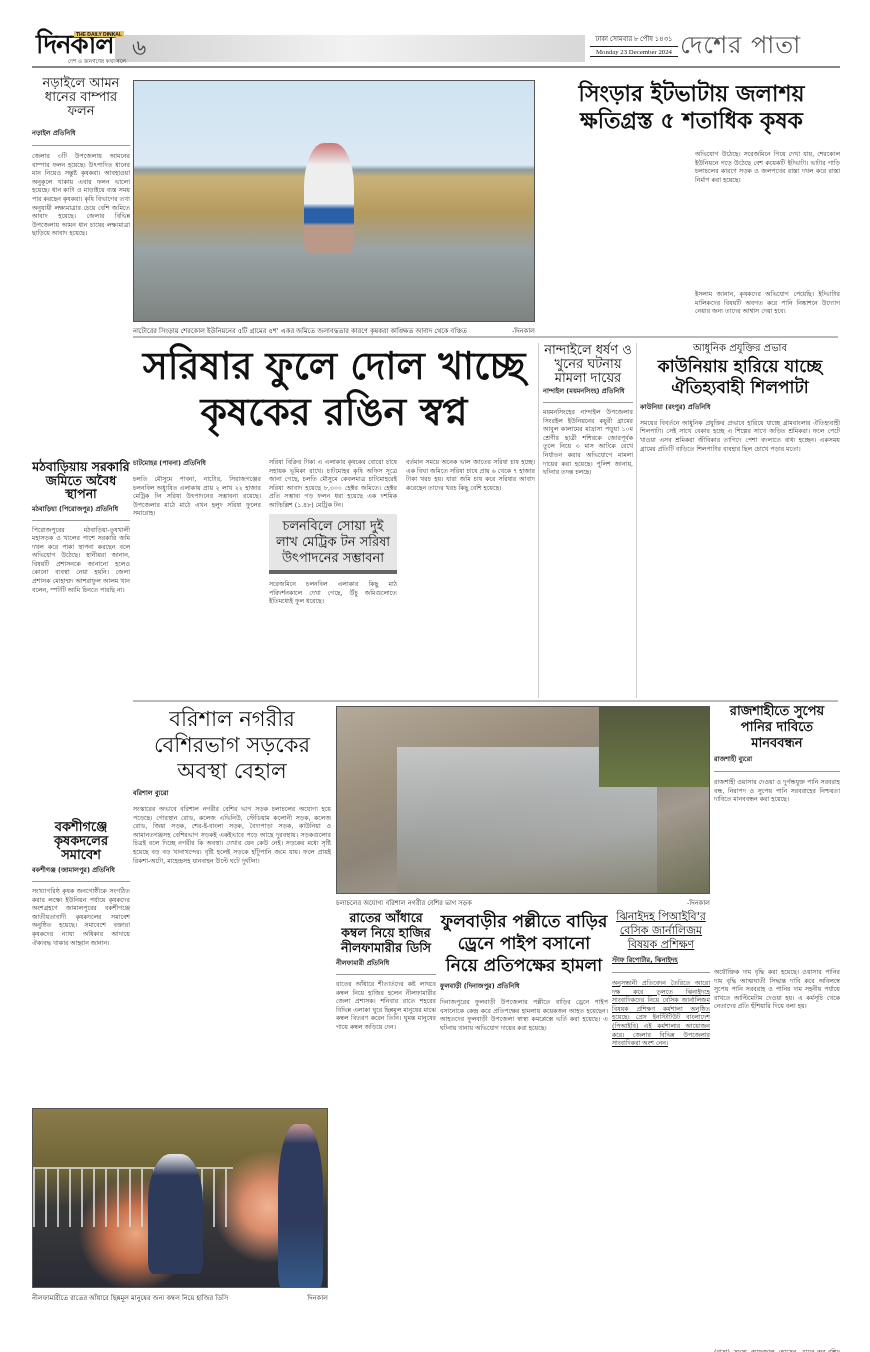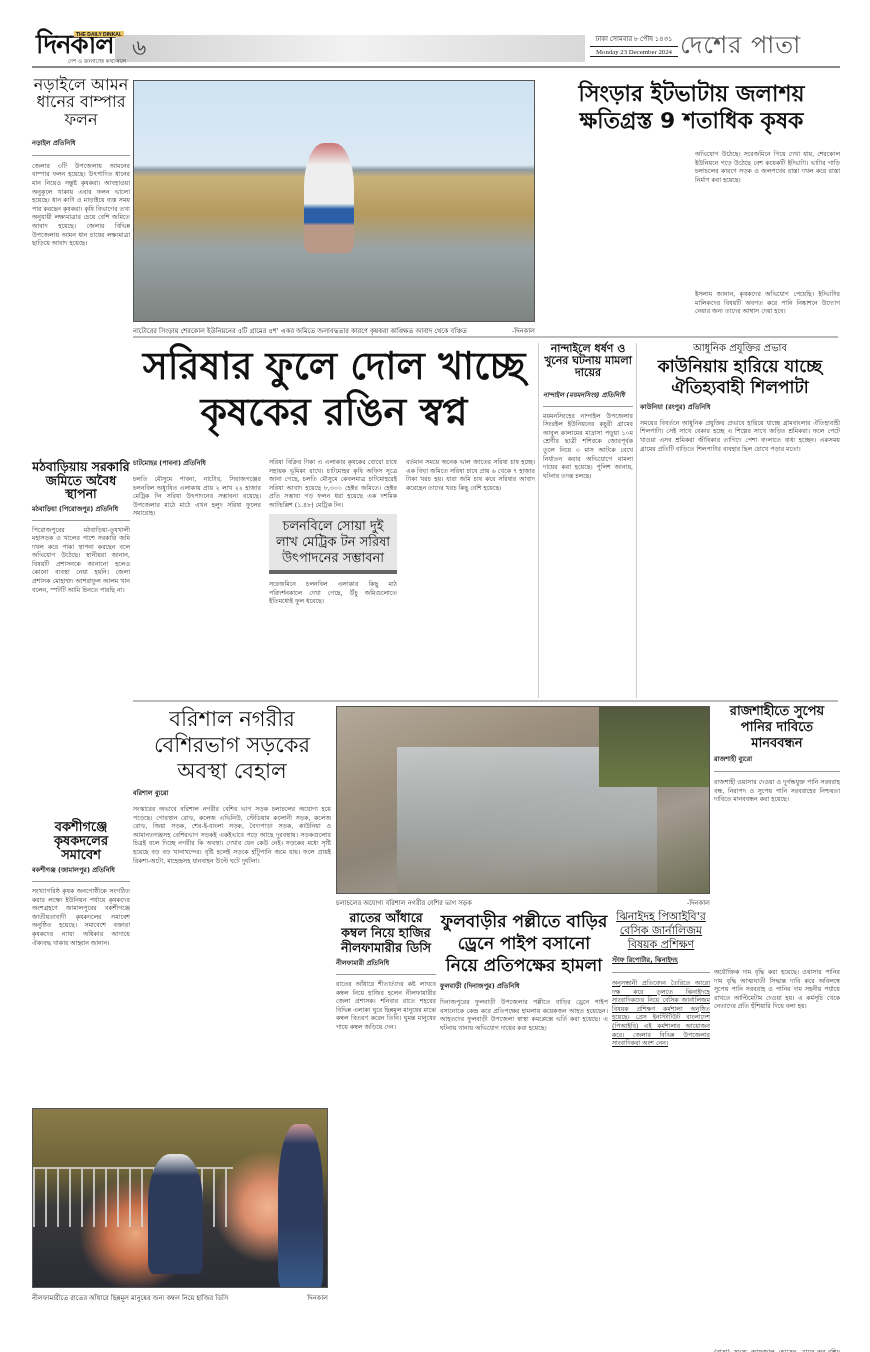--- a/index.html
+++ b/index.html
@@ -43,37 +43,37 @@
 </div>
 <div id="page-num" class="abs">৬</div>
 <div id="date-box" class="abs">
   <div>ঢাকা সোমবার ৮ পৌষ ১৪৩১</div>
   <div>Monday 23 December 2024</div>
 </div>
 <div id="section-name" class="abs">দেশের পাতা</div>
 <div id="masthead-rule" class="abs"></div>
 
 <div class="abs" style="left:32px;top:76px;width:98px;height:380px;">
-  <div class="hl" style="font-size:16px;">নড়াইলে আমন ধানের বাম্পার ফলন</div>
+  <div class="hl" style="font-size:13px;">নড়াইলে আমন ধানের বাম্পার ফলন</div>
   <div class="byline" style="margin-top:10px;">নড়াইল প্রতিনিধি</div>
   <div class="rule" style="margin:6px 0;"></div>
   <div class="txt" style="height:300px;">জেলার ৩টি উপজেলায় আমনের বাম্পার ফলন হয়েছে। উৎপাদিত ধানের মান নিয়েও সন্তুষ্ট কৃষকরা। আবহাওয়া অনুকূলে থাকায় এবার ফলন ভালো হয়েছে। ধান কাটা ও মাড়াইয়ে ব্যস্ত সময় পার করছেন কৃষকরা। কৃষি বিভাগের তথ্য অনুযায়ী লক্ষ্যমাত্রার চেয়ে বেশি জমিতে আবাদ হয়েছে। জেলার বিভিন্ন উপজেলায় আমন ধান চাষের লক্ষ্যমাত্রা ছাড়িয়ে আবাদ হয়েছে।</div>
 </div>
 
 <div class="abs photo photo-field" style="left:133px;top:80px;width:402px;height:242px;">
   <div class="figure" style="left:170px;top:62px;width:50px;height:110px;background:linear-gradient(180deg,#c77 0%,#eee 20%,#eee 55%,#2b5fa8 60%,#2b5fa8 72%,#b98 75%);"></div>
 </div>
 <div class="abs caption" style="left:133px;top:325px;width:402px;white-space:nowrap;overflow:hidden;">
   <span>নাটোরের সিংড়ায় শেরকোল ইউনিয়নের ৫টি গ্রামের ৫শ’ একর জমিতে জলাবদ্ধতার কারণে কৃষকরা কাঙ্ক্ষিত আবাদ থেকে বঞ্চিত</span>
   <span style="float:right;">-দিনকাল</span>
 </div>
 <div class="abs rule" style="left:133px;top:336px;width:705px;height:2px;background:#bbb;"></div>
 
 <div class="abs" style="left:543px;top:80px;width:297px;height:254px;">
-  <div class="hl" style="font-size:22px;font-weight:bold;line-height:27px;">সিংড়ার ইটভাটায় জলাশয় ক্ষতিগ্রস্ত 9 শতাধিক কৃষক</div>
+  <div class="hl" style="font-size:22px;font-weight:bold;line-height:27px;">সিংড়ার ইটভাটায় জলাশয় ক্ষতিগ্রস্ত ৫ শতাধিক কৃষক</div>
   <div class="abs" style="left:152px;top:70px;width:145px;">
     <div class="txt" style="height:140px;">অভিযোগ উঠেছে। সরেজমিনে গিয়ে দেখা যায়, শেরকোল ইউনিয়নে গড়ে উঠেছে বেশ কয়েকটি ইটভাটা। ভাটার গাড়ি চলাচলের কারণে সড়ক ও জলপথের রাস্তা দখল করে রাস্তা নির্মাণ করা হয়েছে।</div>
     <div class="txt" style="height:40px;">ইসলাম জানান, কৃষকদের অভিযোগ পেয়েছি। ইটভাটার মালিকদের বিষয়টি অবগত করে পানি নিষ্কাশনে উদ্যোগ নেয়ার জন্য তাদের আশ্বাস দেয়া হবে।</div>
   </div>
 </div>
 
 <div class="abs" style="left:133px;top:343px;width:402px;height:355px;">
   <div class="hl" style="font-size:38px;font-weight:900;line-height:46px;">সরিষার ফুলে দোল খাচ্ছে</div>
   <div class="hl" style="font-size:38px;font-weight:900;line-height:46px;">কৃষকের রঙিন স্বপ্ন</div>
   <div class="abs" style="left:0;top:115px;width:128px;">
@@ -91,22 +91,22 @@
 </div>
 
 <div class="abs" style="left:32px;top:460px;width:98px;height:335px;">
   <div class="hl" style="font-size:12.5px;font-weight:bold;">মঠবাড়িয়ায় সরকারি জমিতে অবৈধ স্থাপনা</div>
   <div class="byline" style="margin-top:3px;">মঠবাড়িয়া (পিরোজপুর) প্রতিনিধি</div>
   <div class="rule" style="margin:5px 0;"></div>
   <div class="txt" style="height:260px;">পিরোজপুরের মঠবাড়িয়া-তুষখালী মহাসড়ক ও খালের পাশে সরকারি জমি দখল করে পাকা স্থাপনা করছেন বলে অভিযোগ উঠেছে। স্থানীয়রা জানান, বিষয়টি প্রশাসনকে জানানো হলেও কোনো ব্যবস্থা নেয়া হয়নি। জেলা প্রশাসক মোহাম্মদ আশরাফুল আলম খান বলেন, স্পটটি আমি চিনতে পারছি না।</div>
 </div>
 
 <div class="abs" style="left:543px;top:343px;width:90px;height:350px;">
-  <div class="hl" style="font-size:11px;font-weight:bold;">নান্দাইলে ধর্ষণ ও খুনের ঘটনায় মামলা দায়ের</div>
-  <div class="byline" style="margin-top:11px;font-style:italic;">নান্দাইল (ময়মনসিংহ) প্রতিনিধি</div>
+  <div class="hl" style="font-size:13px;font-weight:normal;">নান্দাইলে ধর্ষণ ও খুনের ঘটনায় মামলা দায়ের</div>
+  <div class="byline" style="margin-top:1px;">নান্দাইল (ময়মনসিংহ) প্রতিনিধি</div>
   <div class="rule" style="margin:5px 0;"></div>
   <div class="txt" style="height:260px;">ময়মনসিংহের নান্দাইল উপজেলার সিংরইল ইউনিয়নের কচুরী গ্রামের আবুল কালামের মাদ্রাসা পড়ুয়া ১০ম শ্রেণীর ছাত্রী শশিরকে জোরপূর্বক তুলে নিয়ে ৩ মাস আটকে রেখে নির্যাতন করার অভিযোগে মামলা দায়ের করা হয়েছে। পুলিশ জানায়, ঘটনার তদন্ত চলছে।</div>
 </div>
 
 <div class="abs" style="left:640px;top:343px;width:200px;height:350px;">
   <div class="hl" style="font-size:10px;">আধুনিক প্রযুক্তির প্রভাব</div>
   <div class="hl" style="font-size:17px;font-weight:bold;line-height:21px;margin-top:2px;">কাউনিয়ায় হারিয়ে যাচ্ছে ঐতিহ্যবাহী শিলপাটা</div>
   <div class="byline" style="margin-top:4px;">কাউনিয়া (রংপুর) প্রতিনিধি</div>
   <div class="txt" style="margin-top:6px;height:270px;">সময়ের বিবর্তনে আধুনিক প্রযুক্তির প্রভাবে হারিয়ে যাচ্ছে গ্রামবাংলার ঐতিহ্যবাহী শিলপাটা। সেই সাথে বেকার হচ্ছে এ শিল্পের সাথে জড়িত শ্রমিকরা। ফলে পেটে খাওয়া এসব শ্রমিকরা জীবিকার তাগিদে পেশা বদলাতে বাধ্য হচ্ছেন। একসময় গ্রামের প্রতিটি বাড়িতে শিলপাটার ব্যবহার ছিল চোখে পড়ার মতো।</div>
 </div>

